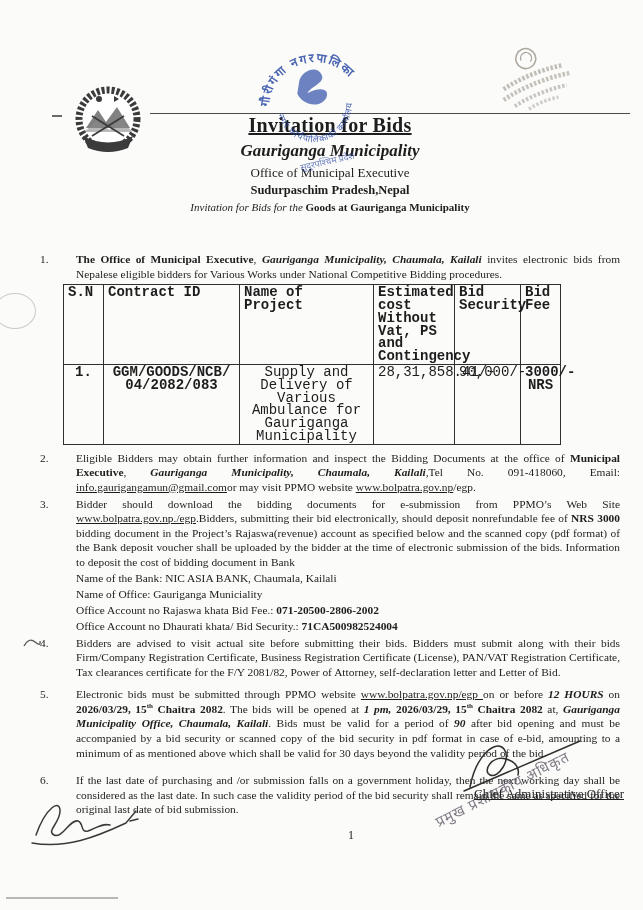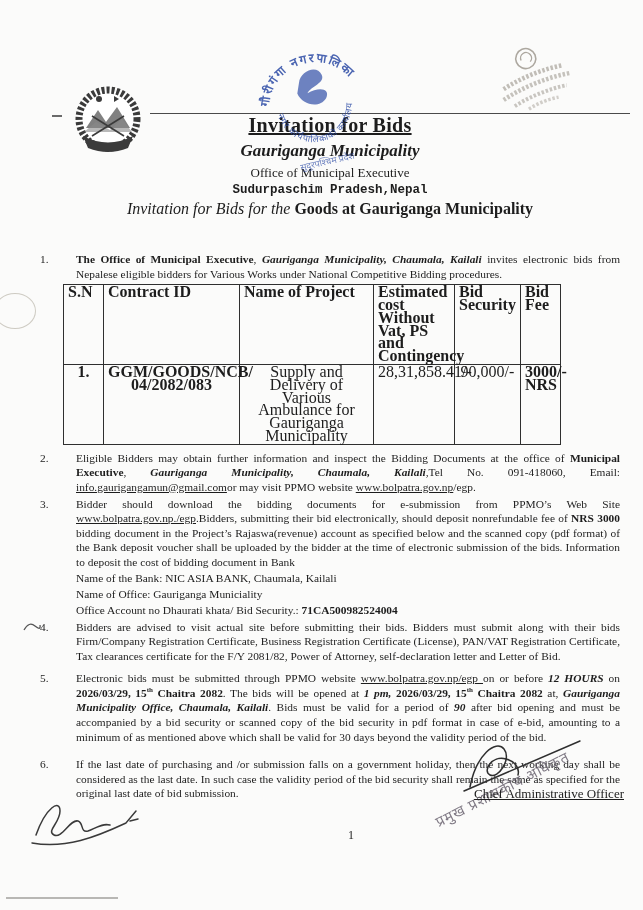--- a/index.html
+++ b/index.html
@@ -8,40 +8,40 @@
     font-family:"Liberation Serif", serif;color:#1d1d1d;overflow:hidden;
   }
   
   .emblem{position:absolute;left:70px;top:86px;}
   .hrule{position:absolute;left:150px;top:113px;width:480px;height:1.4px;background:#4a4a4a;}
   .hrule-dash{position:absolute;left:52px;top:115px;width:10px;height:1.6px;background:#6a6a6a;}
   .title-block{position:absolute;left:40px;right:23px;top:114px;text-align:center;z-index:2;}
   .t1{font-size:20px;font-weight:bold;letter-spacing:.3px;text-decoration:underline;}
   .t2{font-size:17px;font-weight:bold;font-style:italic;margin-top:4px;}
   .t3{font-size:13px;font-weight:normal;margin-top:4px;}
-  .t4{font-size:12.5px;font-weight:bold;margin-top:2px;font-family:Liberation Mono, monospace;}
-  .t5{font-size:16px;margin-top:3px;}
+  .t4{font-size:12.5px;font-weight:bold;margin-top:2px;}
+  .t5{font-size:11px;margin-top:3px;}
   .t6{font-size:13.5px;margin-top:1px;}
   .blue-stamp{position:absolute;left:253px;top:42px;opacity:.85;transform:rotate(-13deg);z-index:3;}
   .gray-stamp{position:absolute;left:484px;top:44px;opacity:.8;transform:rotate(-22deg);}
   
   .content{position:absolute;left:40px;right:23px;top:252px;font-size:11.4px;line-height:14.6px;}
   .item{display:flex;margin-bottom:2px;}
   .num{width:36px;flex:none;position:relative;}
   .body{flex:1;text-align:justify;}
   .subline{text-align:left;line-height:16px;}
   .b{font-weight:bold;}
   .i{font-style:italic;}
   .u{text-decoration:underline;}
   sup{font-size:.62em;line-height:0;vertical-align:super;}
   .gap8{margin-top:8px;}
   .gap13{margin-top:13px;}
   
   table.bid{border-collapse:collapse;width:497px;margin:3px 0 4px -13px;table-layout:fixed;}
-  table.bid th,table.bid td{border:1.2px solid #2f2f2f;vertical-align:top;padding:1px 4px;font-size:16px;line-height:12.8px;}
+  table.bid th,table.bid td{border:1.2px solid #2f2f2f;vertical-align:top;padding:1px 4px;font-size:14px;line-height:12.8px;font-family:Liberation Mono, monospace;}
   table.bid th{font-weight:bold;text-align:left;height:50px;}
   table.bid td{height:40px;}
   .ct{text-align:center;}
   .h-est{text-align:justify;margin-left:37px;}
   .d-sec{text-align:center;padding-right:5px;}
   
   .sig1{position:absolute;left:462px;top:735px;}
   .chief{position:absolute;right:19px;top:786px;font-size:13px;text-decoration:underline;z-index:2;}
   .deva{position:absolute;left:436px;top:812px;font-size:14.5px;letter-spacing:1px;color:#6a6370;opacity:.85;
         transform:rotate(-27deg);transform-origin:0 50%;white-space:nowrap;}
@@ -147,20 +147,21 @@
       <div class="num">2.</div>
       <div class="body"><span>Eligible Bidders may obtain further information and inspect the Bidding Documents at the office of </span><span class="b">Municipal Executive</span><span>, </span><span class="b i">Gauriganga Municipality, Chaumala, Kailali</span><span>,Tel No. 091-418060, Email: </span><span class="u">info.gaurigangamun@gmail.com</span><span>or may visit PPMO website </span><span class="u">www.bolpatra.gov.np</span><span>/egp.</span></div>
     </div>
 
     <div class="item">
       <div class="num">3.</div>
       <div class="body">
         <div><span>Bidder should download the bidding documents for e-submission from PPMO’s Web Site </span><span class="u">www.bolpatra.gov.np./egp</span><span>.Bidders, submitting their bid electronically, should deposit nonrefundable fee of </span><span class="b">NRS 3000</span><span> bidding document in the Project’s Rajaswa(revenue) account as specified below and the scanned copy (pdf format) of the Bank deposit voucher shall be uploaded by the bidder at the time of electronic submission of the bids. Information to deposit the cost of bidding document in Bank</span></div>
         <div class="subline"><span>Name of the Bank: NIC ASIA BANK, Chaumala, Kailali</span></div>
         <div class="subline"><span>Name of Office: Gauriganga Municiality</span></div>
+        <div class="subline"><span>Office Account no Rajaswa khata Bid Fee.: </span><span class="b">071-20500-2806-2002</span></div>
         <div class="subline"><span>Office Account no Dhaurati khata/ Bid Security.: </span><span class="b">71CA500982524004</span></div>
       </div>
     </div>
 
     <div class="item">
       <div class="num">
         <svg class="tilde" width="18" height="12" viewBox="0 0 18 12">
           <path d="M1,9 Q6,0 12,5 T17,4" stroke="#555" stroke-width="1.3" fill="none"></path>
         </svg>
         <span>4.</span>

